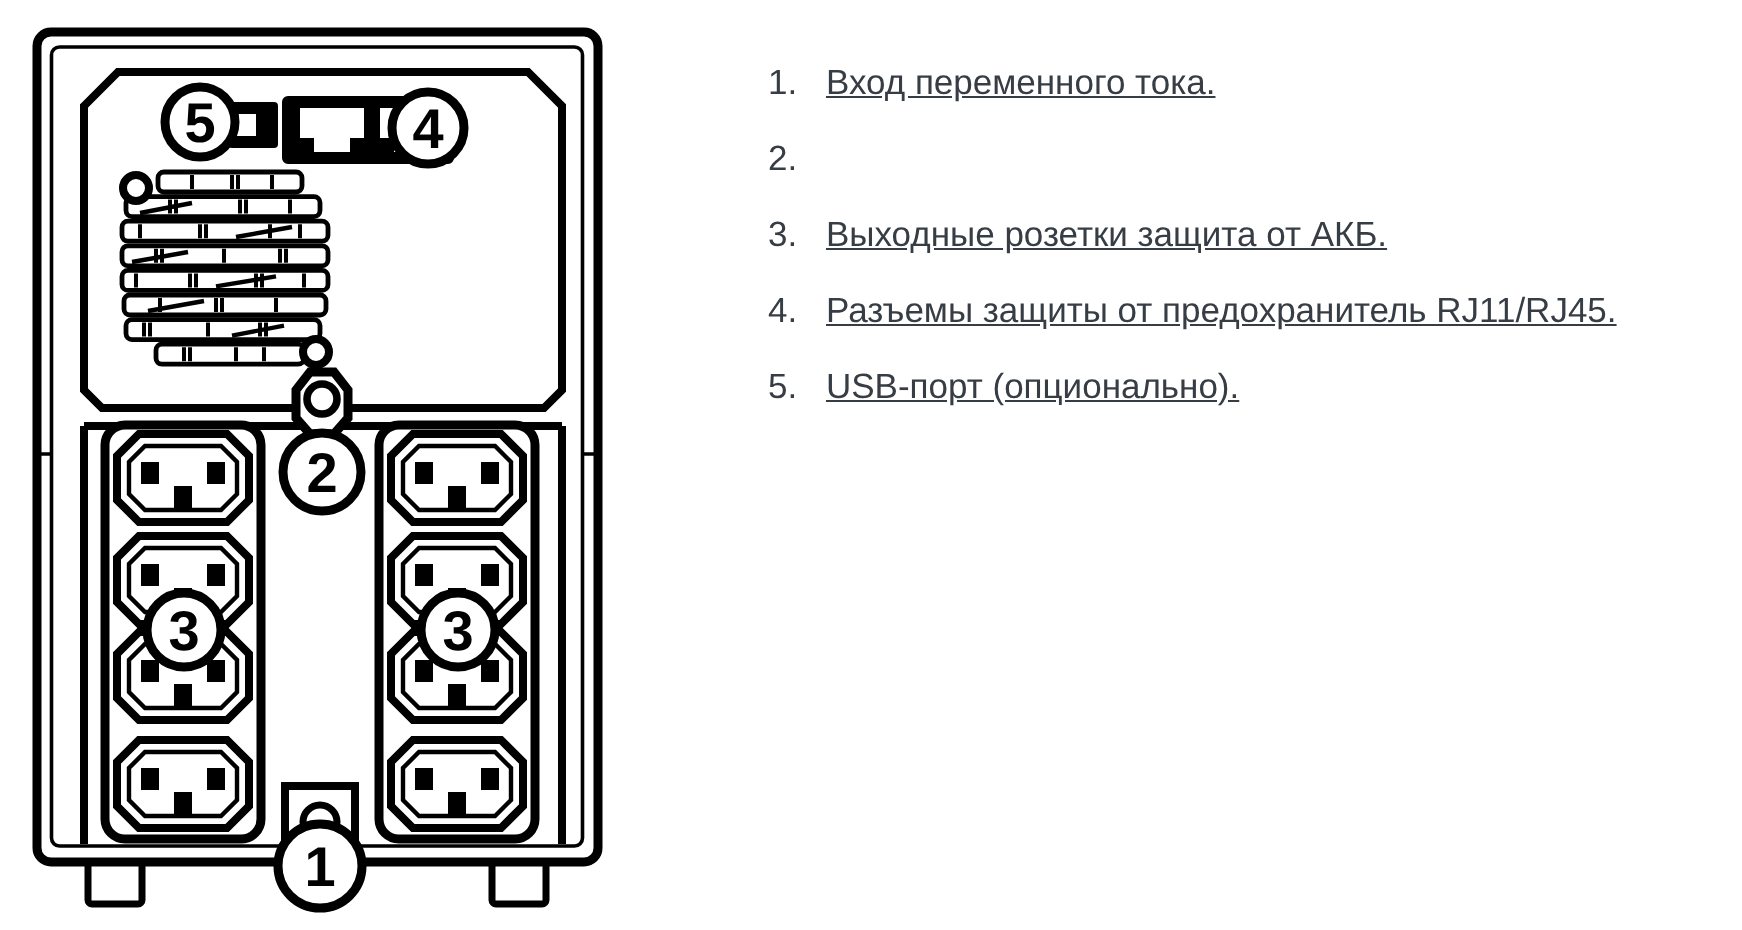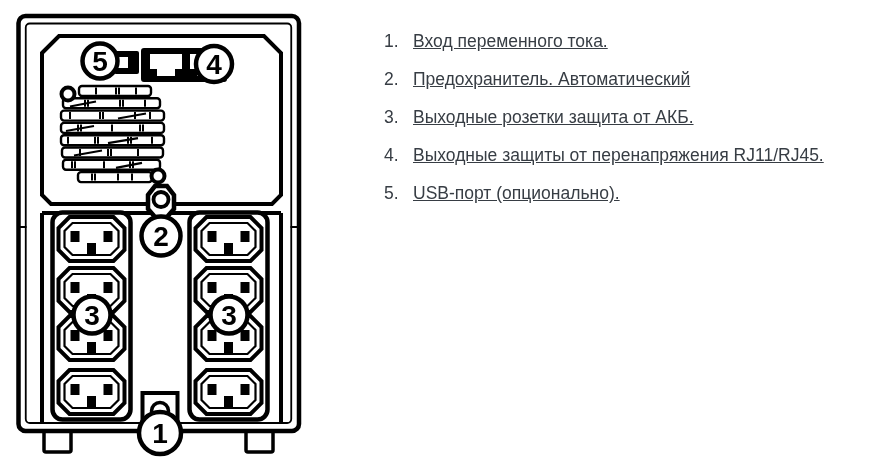--- a/index.html
+++ b/index.html
@@ -149,35 +149,34 @@
     <div class="legend-item">
       <span class="legend-num">1.</span>
       <span class="legend-text">
         <span class="legend-line">Вход переменного тока.</span>
       </span>
     </div>
 
     <div class="legend-item">
       <span class="legend-num">2.</span>
       <span class="legend-text">
-        <span class="legend-line">Предохранитель. Автоматический</span>
       </span>
     </div>
 
     <div class="legend-item">
       <span class="legend-num">3.</span>
       <span class="legend-text">
         <span class="legend-line">Выходные розетки защита от АКБ.</span>
       </span>
     </div>
 
     <div class="legend-item">
       <span class="legend-num">4.</span>
       <span class="legend-text">
-        <span class="legend-line">Выходные защиты от перенапряжения RJ11/RJ45.</span>
+        <span class="legend-line">Разъемы защиты от предохранитель RJ11/RJ45.</span>
       </span>
     </div>
 
     <div class="legend-item">
       <span class="legend-num">5.</span>
       <span class="legend-text">
         <span class="legend-line">USB-порт (опционально).</span>
       </span>
     </div>
 

